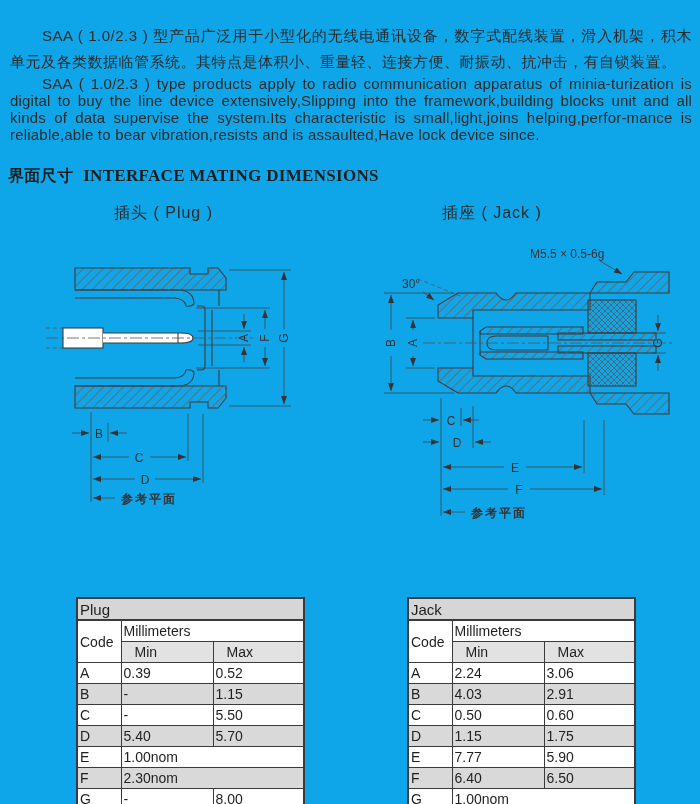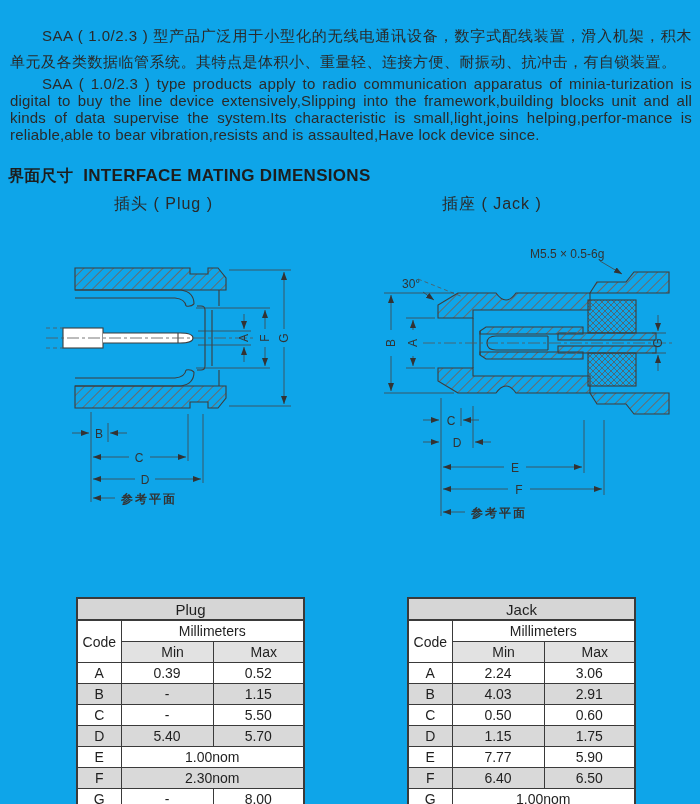--- a/index.html
+++ b/index.html
@@ -3,38 +3,38 @@
 <meta charset="utf-8">
 <style>
   html,body{margin:0;padding:0;background:#fff;}
   #page{
     position:relative;width:700px;height:804px;background:#0ea5e9;overflow:hidden;
     font-family:"Liberation Sans","DejaVu Sans",sans-serif;color:#222;
   }
   .para{position:absolute;left:10px;right:8px;text-align:justify;color:#2a2a2a;}
   #intro-cn{top:8px;font-size:15px;line-height:26px;text-indent:32px;letter-spacing:.5px;}
   #intro-en{top:60px;font-size:15px;line-height:17px;text-indent:32px;letter-spacing:.2px;}
-  #section-heading{position:absolute;left:8px;top:166px;font-size:17px;font-weight:bold;color:#1d1d1d;letter-spacing:.3px;}
+  #section-heading{position:absolute;left:8px;top:166px;font-size:17px;font-weight:bold;color:#1d1d1d;letter-spacing:.3px;font-family:Liberation Serif, serif;}
   #section-heading .cn{margin-right:10px;font-size:16px;}
-  .diagram-label{position:absolute;top:194px;font-size:16px;color:#2a2a2a;letter-spacing:1px;}
+  .diagram-label{position:absolute;top:203px;font-size:16px;color:#2a2a2a;letter-spacing:1px;}
   #plug-label{left:114px;}
   #jack-label{left:442px;}
   .diag{position:absolute;top:230px;width:330px;height:300px;}
   #plug-diagram{left:18px;}
   #jack-diagram{left:368px;}
   svg text{font-family:"Liberation Sans","DejaVu Sans",sans-serif;font-size:12px;fill:#333;}
   svg text.cjk{font-size:12px;font-weight:bold;letter-spacing:2px;}
   .spec-table{
     position:absolute;top:597px;width:227px;border-collapse:collapse;
     font-size:14px;color:#1f1f1f;table-layout:fixed;background:#fff;
   }
   #plug-table{left:76px;}
   #jack-table{left:407px;}
   .spec-table td{
-    border:1px solid #3a3a3a;text-align:center;height:20px;padding:0 2px;
+    border:1px solid #3a3a3a;text-align:left;height:20px;padding:0 2px;
     overflow:hidden;white-space:nowrap;
   }
   .spec-table{border:2px solid #3a3a3a;}
   .spec-table tr.title td{background:#d6d6d6;border-bottom:2px solid #3a3a3a;font-size:15px;}
   .spec-table tr.sub td{background:#e2e2e2;padding-left:13px;}
   .spec-table tr.shade td{background:#d9d9d9;}
   .spec-table td.codecell{background:#fff;}
 </style>
 </head>
 <body>

